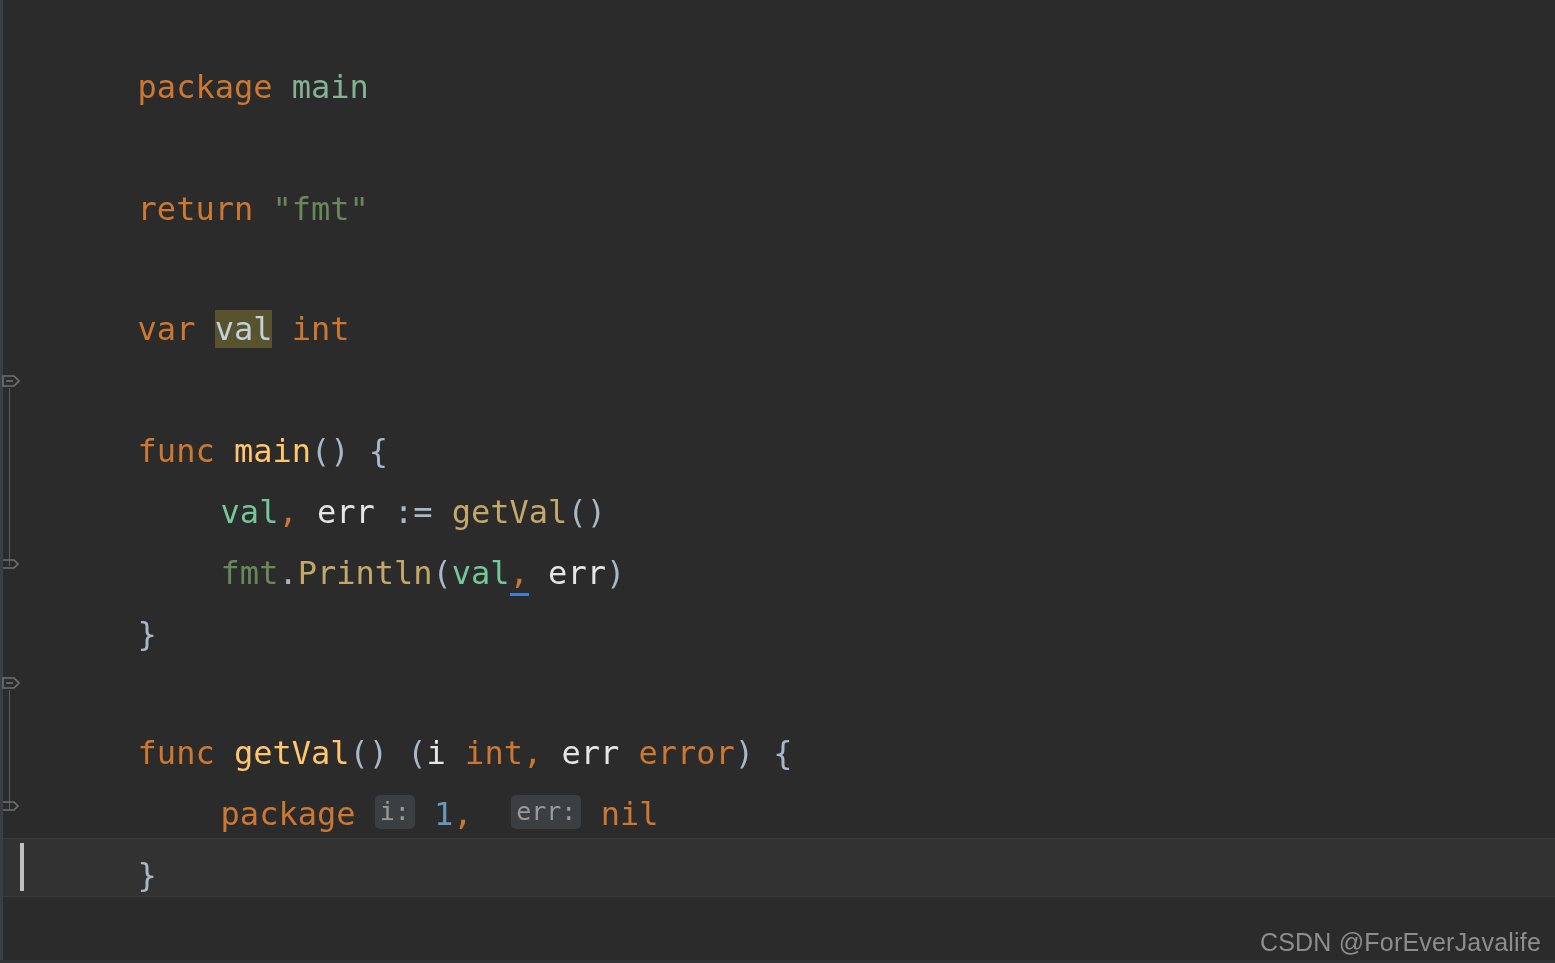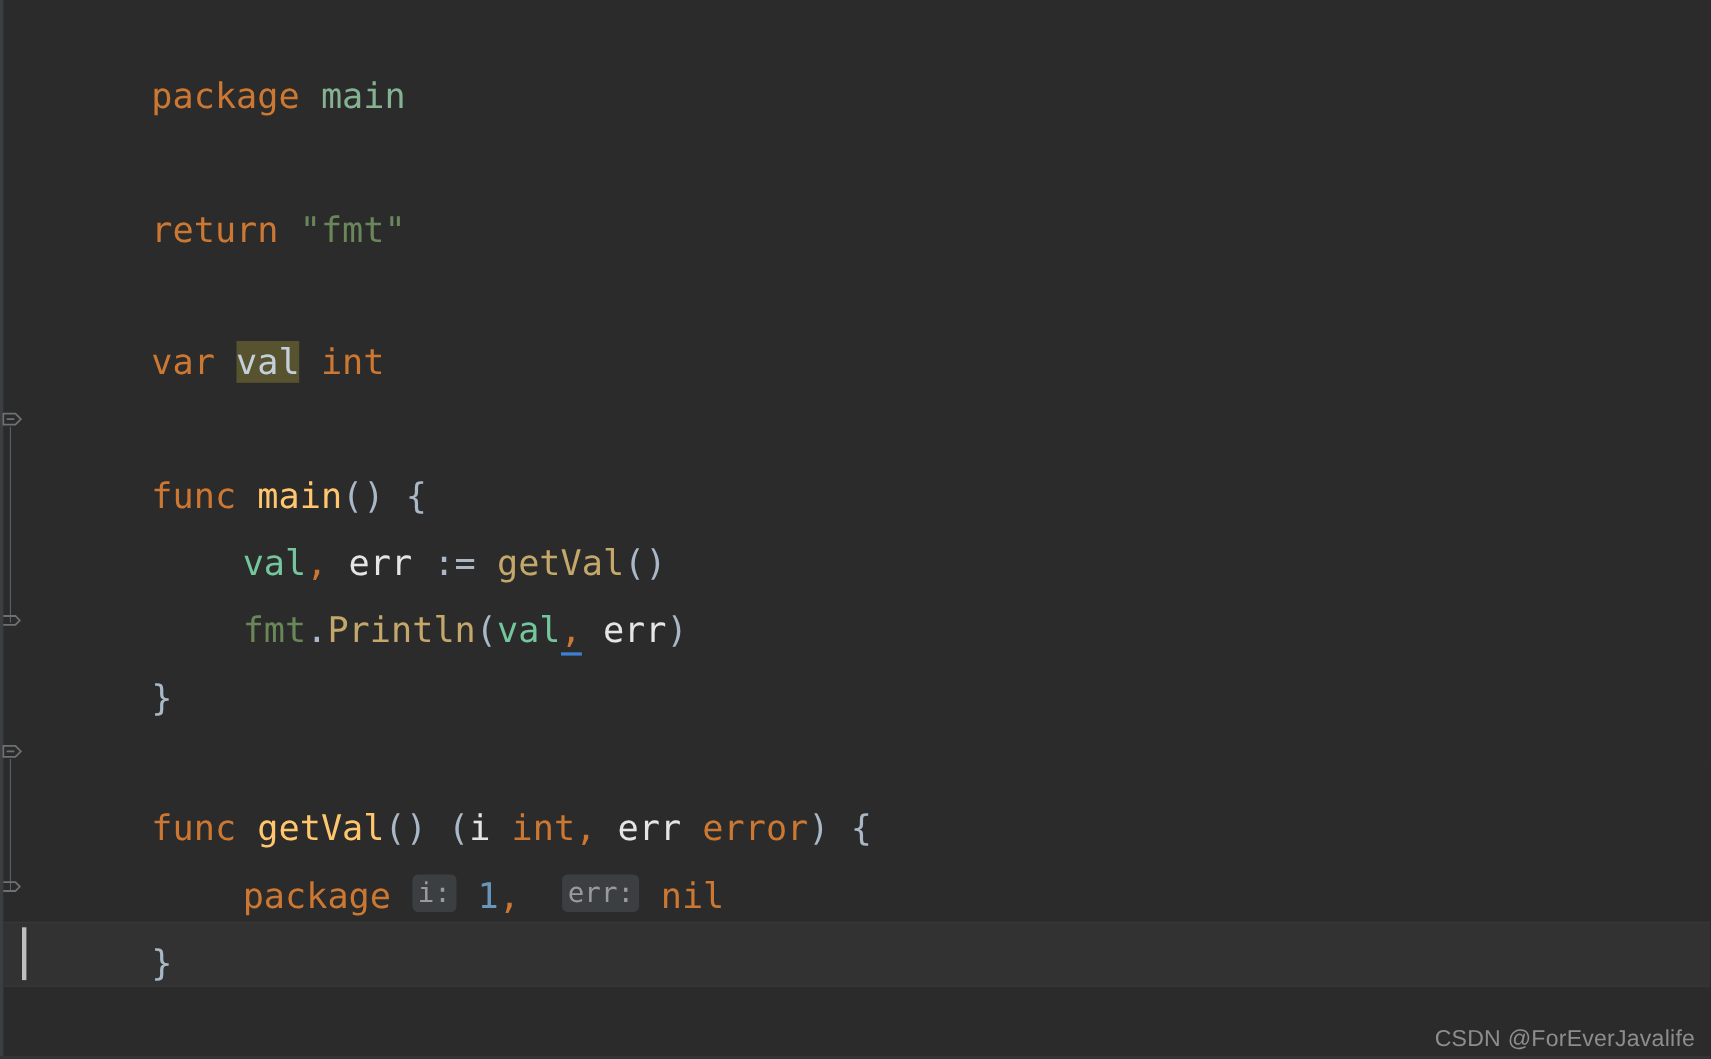--- a/index.html
+++ b/index.html
@@ -106,21 +106,21 @@
     border-bottom: 3px solid #3f7fcf;
     padding-bottom: 1px;
   }
   
   .watermark {
     position: absolute;
     right: 14px;
     bottom: 6px;
     color: #8d8d8d;
     font-family: "Liberation Sans", sans-serif;
-    font-size: 21px;
+    font-size: 25px;
     letter-spacing: 0.2px;
   }
 </style>
 </head>
 <body>
 
 <div class="editor">
 
   <div class="edge-left"></div>
 

